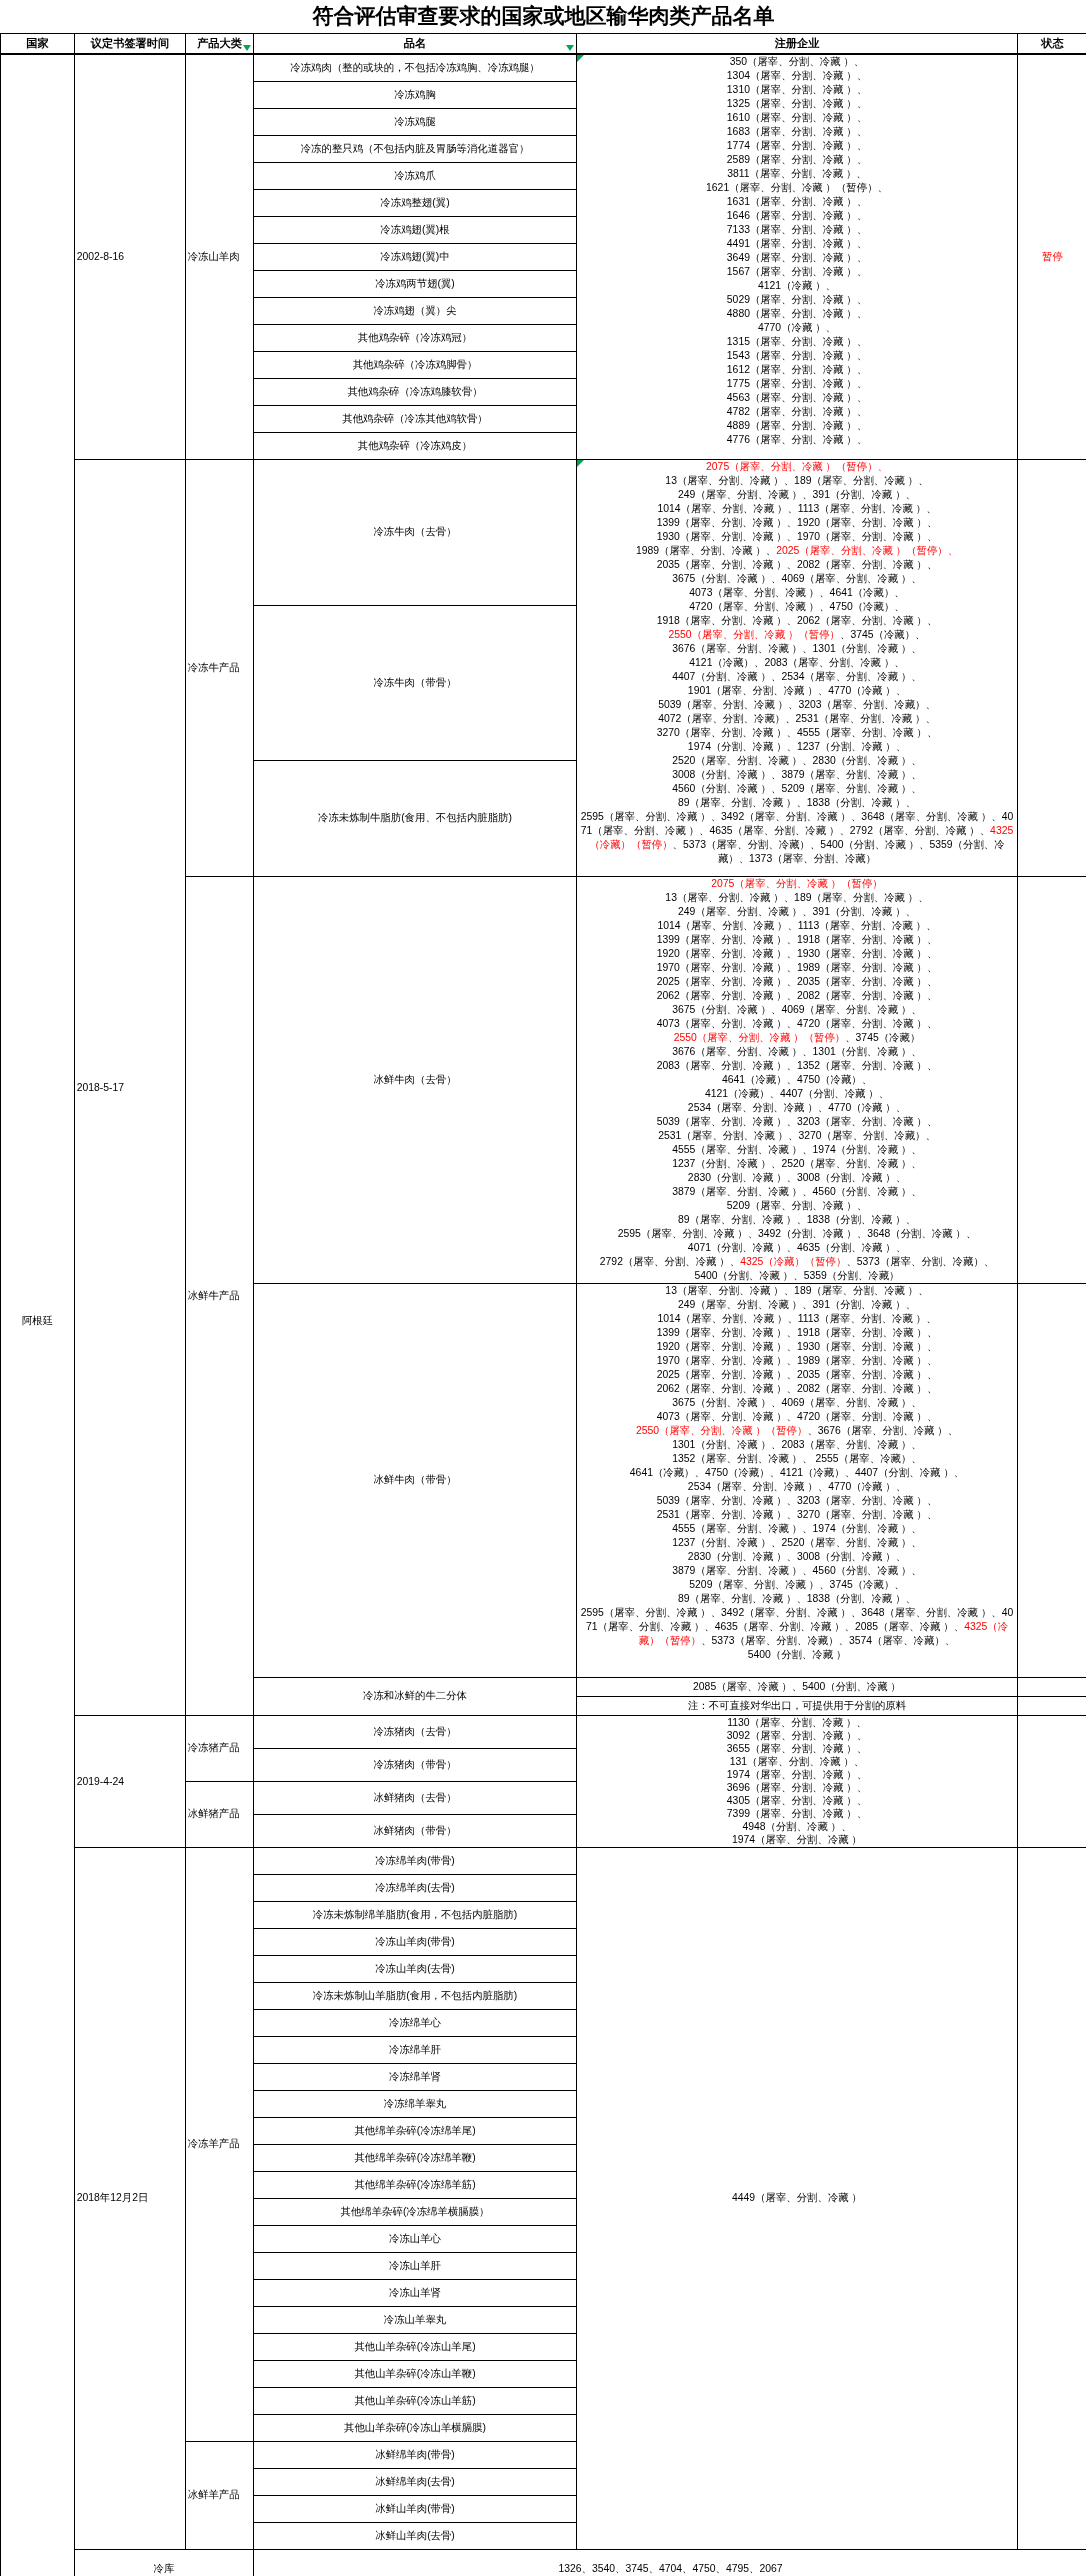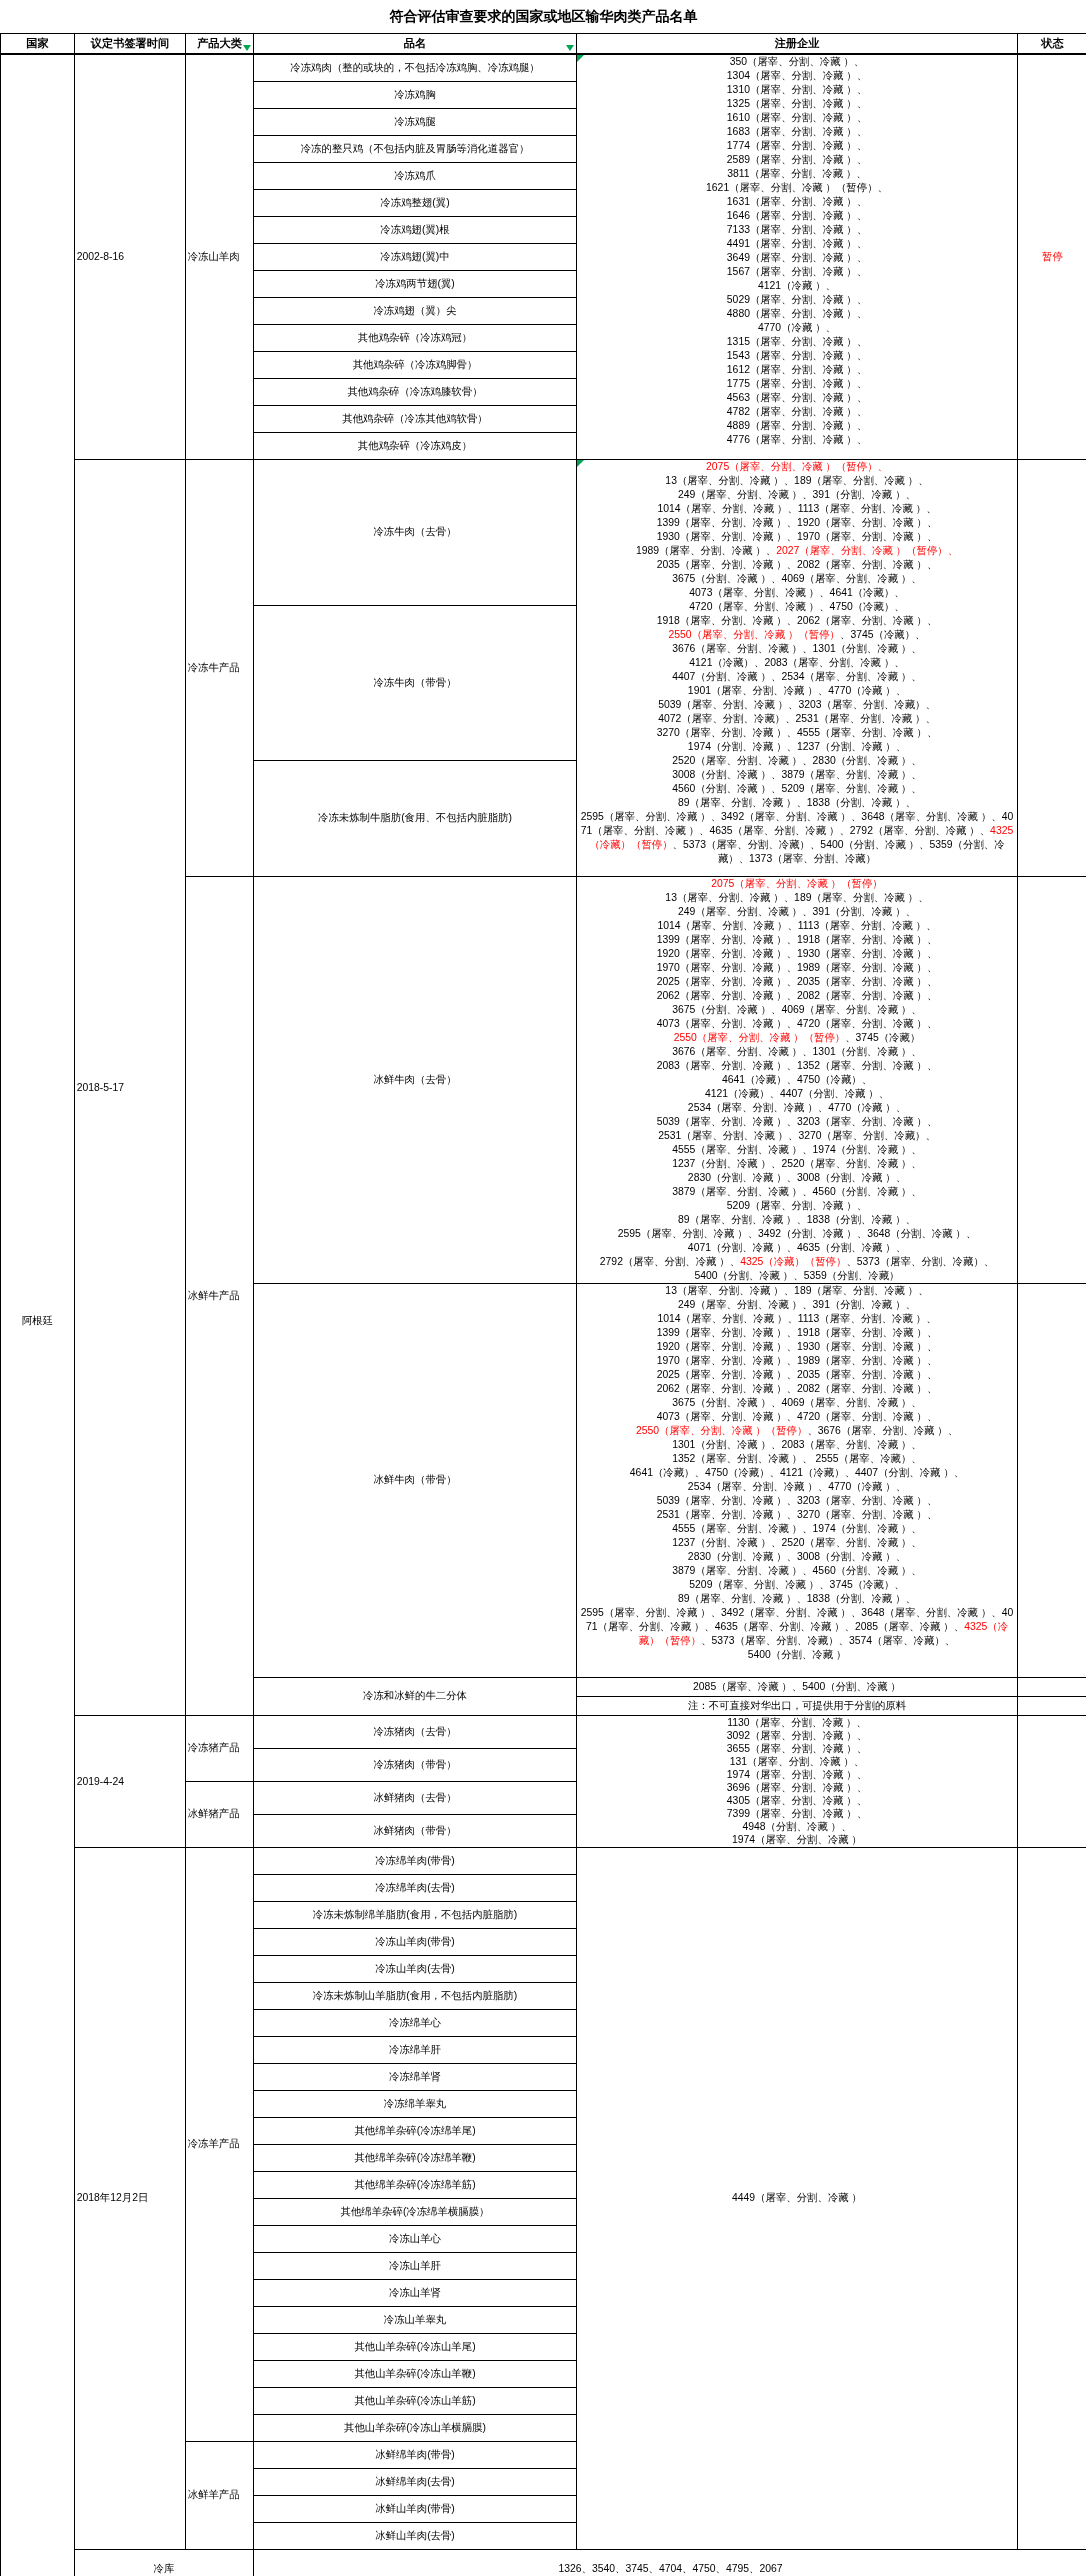--- a/index.html
+++ b/index.html
@@ -1,18 +1,18 @@
 <!DOCTYPE html>
 <html style="font-size:14px"><head>
 <meta charset="utf-8">
 <style>
   html,body{margin:0;padding:0;background:#fff;color:#000;
     font-family:"Liberation Sans","DejaVu Sans",sans-serif;}
   #sheet{width:1087px;}
-  #page-title{height:33px;line-height:33px;text-align:center;font-size:14px;
+  #page-title{height:33px;line-height:33px;text-align:center;font-size:21px;
     font-weight:bold;font-family:"Liberation Serif","DejaVu Serif",serif;}
   table{border-collapse:collapse;table-layout:fixed;width:1087px;
     border:1.7px solid #000;}
   td,th{border:0.9px solid #000;padding:0 1.7px;font-size:10.4px;vertical-align:middle;
     overflow:hidden;background:#fff;}
   th{font-weight:bold;font-size:11.2px;text-align:center;height:19px;
     border-bottom:2.6px solid #000;position:relative;}
   td.center{text-align:center;}
   td.prod{text-align:center;line-height:12px;}
   td.ent{vertical-align:top;text-align:center;line-height:14px;position:relative;}
@@ -140,21 +140,21 @@
           <td rowspan="3" class="catcell">冷冻牛产品</td>
           <td class="prod">冷冻牛肉（去骨）</td>
           <td rowspan="3" class="ent">
             <span class="green-corner"></span>
             <div class="line"><span class="red">2075（屠宰、分割、冷藏 ）（暂停）、</span></div>
             <div class="line">13（屠宰、分割、冷藏 ）、189（屠宰、分割、冷藏 ）、</div>
             <div class="line">249（屠宰、分割、冷藏 ）、391（分割、冷藏 ）、</div>
             <div class="line">1014（屠宰、分割、冷藏 ）、1113（屠宰、分割、冷藏 ）、</div>
             <div class="line">1399（屠宰、分割、冷藏 ）、1920（屠宰、分割、冷藏 ）、</div>
             <div class="line">1930（屠宰、分割、冷藏 ）、1970（屠宰、分割、冷藏 ）、</div>
-            <div class="line"><span>1989（屠宰、分割、冷藏 ）、</span><span class="red">2027（屠宰、分割、冷藏 ）（暂停）、</span></div>
+            <div class="line"><span>1989（屠宰、分割、冷藏 ）、</span><span class="red">2025（屠宰、分割、冷藏 ）（暂停）、</span></div>
             <div class="line">2035（屠宰、分割、冷藏 ）、2082（屠宰、分割、冷藏 ）、</div>
             <div class="line">3675（分割、冷藏 ）、4069（屠宰、分割、冷藏 ）、</div>
             <div class="line">4073（屠宰、分割、冷藏 ）、4641（冷藏）、</div>
             <div class="line">4720（屠宰、分割、冷藏 ）、4750（冷藏）、</div>
             <div class="line">1918（屠宰、分割、冷藏 ）、2062（屠宰、分割、冷藏 ）、</div>
             <div class="line"><span class="red">2550（屠宰、分割、冷藏 ）（暂停）</span><span>、3745（冷藏）、</span></div>
             <div class="line">3676（屠宰、分割、冷藏 ）、1301（分割、冷藏 ）、</div>
             <div class="line">4121（冷藏）、2083（屠宰、分割、冷藏 ）、</div>
             <div class="line">4407（分割、冷藏 ）、2534（屠宰、分割、冷藏 ）、</div>
             <div class="line">1901（屠宰、分割、冷藏 ）、4770（冷藏 ）、</div>

